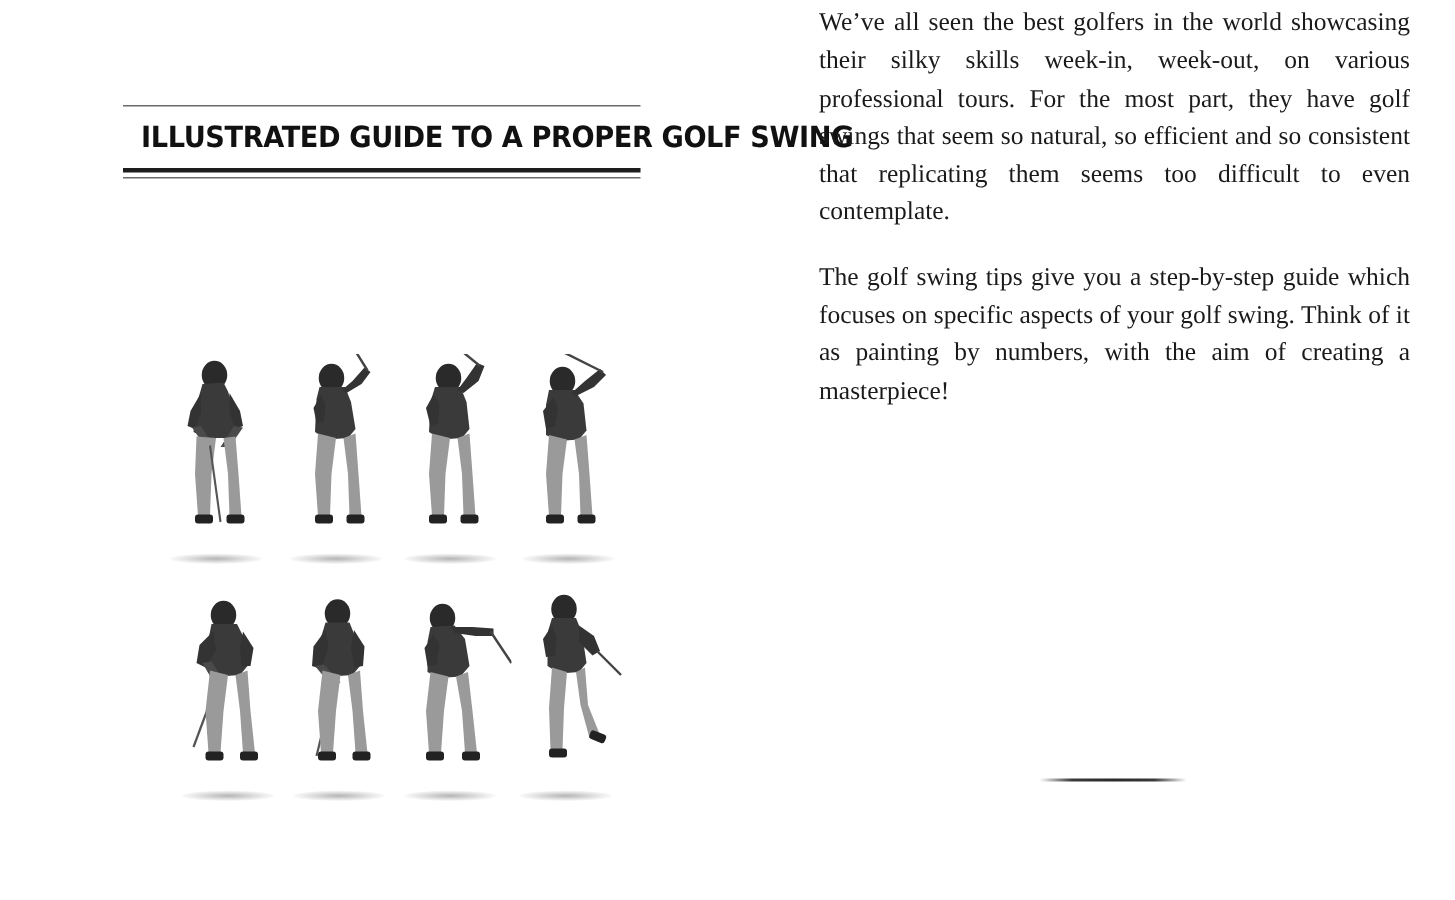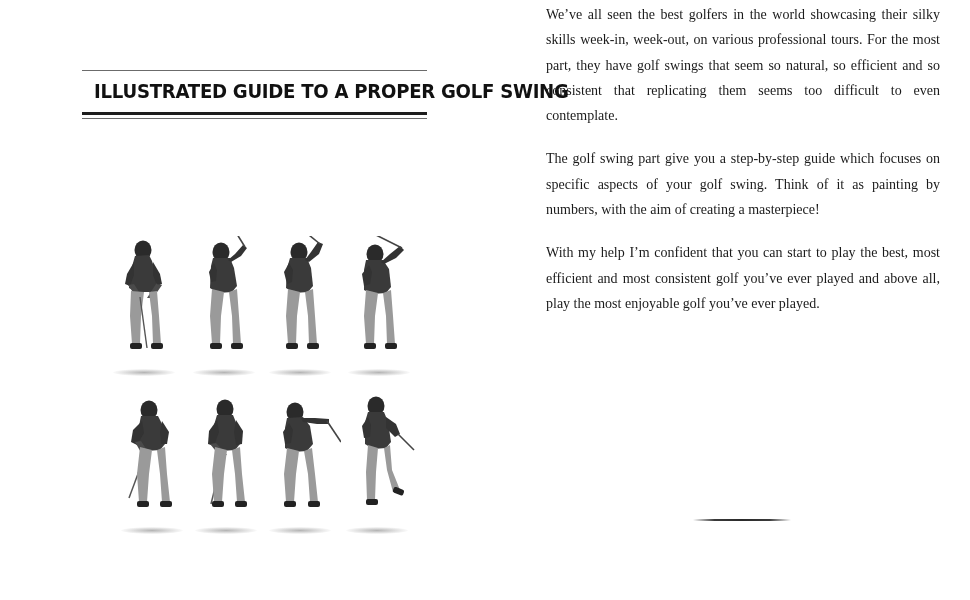--- a/index.html
+++ b/index.html
@@ -112,21 +112,21 @@
   }
   .body-text {
     position: absolute;
     left: 46px;
     top: 2px;
     width: 394px;
   }
   .body-text p {
     margin: 0 0 18px 0;
     font-family: "Liberation Serif", serif;
-    font-size: 14px;
+    font-size: 17px;
     line-height: 25.3px;
     color: #1a1a1a;
     text-align: justify;
     text-justify: inter-word;
     hyphens: manual;
   }
   .body-text p:last-child {
     margin-bottom: 0;
   }
   .end-rule {
@@ -300,19 +300,18 @@
           <div class="shadow"></div>
         </div>
 
       </div>
     </div>
   </div>
 
   <div class="right-col">
     <div class="body-text">
       <p>We’ve all seen the best golfers in the world showcasing their silky skills week-in, week-out, on various professional tours. For the most part, they have golf swings that seem so natural, so efficient and so consistent that replicating them seems too difficult to even contemplate.</p>
-      <p>The golf swing part give you a step-by-step guide which focuses on specific aspects of your golf swing. Think of it as painting by numbers, with the aim of creating a masterpiece!</p>
-      <p>With my help I’m confident that you can start to play the best, most efficient and most consistent golf you’ve ever played and above all, play the most enjoyable golf you’ve ever played.</p>
+      <p>The golf swing tips give you a step-by-step guide which focuses on specific aspects of your golf swing. Think of it as painting by numbers, with the aim of creating a masterpiece!</p>
     </div>
     <div class="end-rule"></div>
   </div>
 
 </div>
 
 </body></html>

